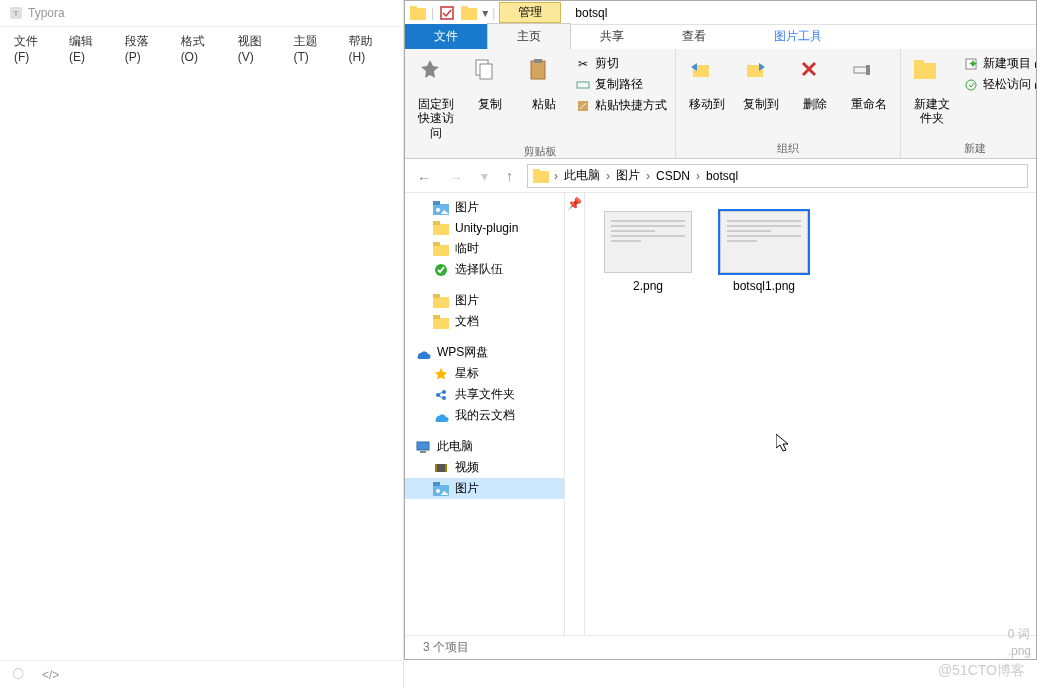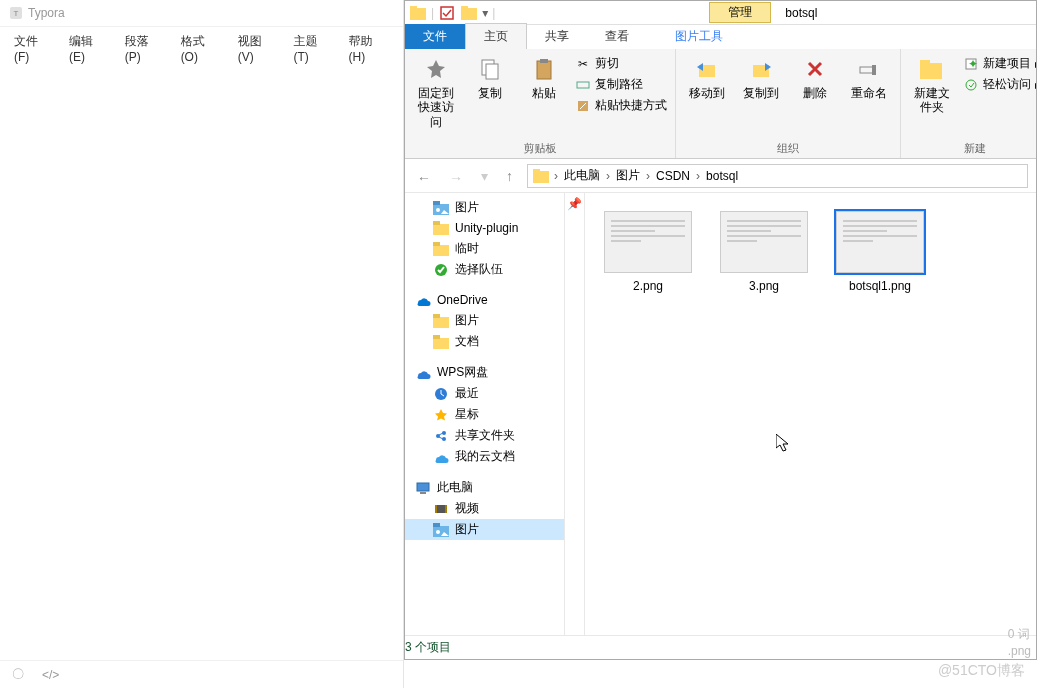--- a/index.html
+++ b/index.html
@@ -7,32 +7,32 @@
 .typora-win{position:absolute;left:0;top:0;width:404px;height:688px;background:#fff;border-right:1px solid #e5e5e5;}
 .typora-title{display:flex;align-items:center;gap:6px;padding:6px 10px;color:#999;border-bottom:1px solid #f0f0f0;}
 .typora-title .t-icon{width:12px;height:12px;background:#e0e0e0;border-radius:2px;font-size:8px;display:flex;align-items:center;justify-content:center;color:#888;}
 .typora-menu{display:flex;gap:4px;padding:4px 8px;color:#333;}
 .typora-menu span{padding:2px 6px;cursor:default;}
 .typora-status{position:absolute;bottom:0;left:0;right:0;height:28px;display:flex;align-items:center;padding:0 12px;gap:18px;color:#999;border-top:1px solid #f0f0f0;}
 .explorer{position:absolute;left:404px;top:0;right:0;height:660px;background:#fff;display:flex;flex-direction:column;border:1px solid #aaa;}
 .qab{height:24px;background:#fff;display:flex;align-items:center;padding:0 4px;gap:4px;border-bottom:1px solid #e0e0e0;}
 .qab-icon{width:18px;height:18px;display:flex;align-items:center;justify-content:center;}
 .qab-title{display:flex;align-items:center;height:100%;}
-.qab-tab{background:#fce89a;border:1px solid #d4b84e;padding:1px 18px;margin-left:210px;}
+.qab-tab{background:#fce89a;border:1px solid #d4b84e;padding:1px 18px;}
 .qab-name{margin-left:14px;}
 .ribbon-tabs{height:24px;display:flex;align-items:flex-end;background:#fff;}
-.rtab{padding:4px 18px;cursor:default;color:#333;}
+.rtab{padding:4px 29px;cursor:default;color:#333;}
 .rtab.file{background:#1979ca;color:#fff;}
 .rtab.active{border:1px solid #ccc;border-bottom:none;background:#f5f5f5;}
 .rtab.tool{color:#3b82f6;margin-left:10px;font-family:Liberation Mono, monospace;}
 .ribbon{height:110px;background:#f5f5f5;border-bottom:1px solid #ccc;display:flex;overflow:hidden;}
 .rgroup{border-right:1px solid #ddd;display:flex;flex-direction:column;align-items:center;padding:3px 6px 2px;}
 .rgroup-body{flex:1;display:flex;align-items:flex-start;gap:4px;}
 .rgroup-title{color:#666;font-size:11px;padding-top:2px;}
-.rbtn-big{display:flex;flex-direction:column;align-items:center;gap:2px;padding:2px 4px;width:50px;text-align:center;line-height:1.2;cursor:default;}
+.rbtn-big{display:flex;flex-direction:column;gap:13px;padding:2px 4px;width:50px;text-align:center;line-height:1.2;cursor:default;}
 .rbtn-big .ico{width:30px;height:30px;display:flex;align-items:center;justify-content:center;}
 .rbtn-col{display:flex;flex-direction:column;gap:2px;padding:2px 0;}
 .rbtn-small{display:flex;align-items:center;gap:4px;padding:1px 2px;white-space:nowrap;cursor:default;}
 .rbtn-small .ico{width:16px;height:16px;display:flex;align-items:center;justify-content:center;}
 .navbar{height:34px;display:flex;align-items:center;padding:0 8px;gap:10px;border-bottom:1px solid #e8e8e8;}
 .nav-arrow{color:#888;font-size:14px;padding:2px 4px;cursor:default;}
 .nav-arrow.disabled{color:#ccc;}
 .addr{flex:1;display:flex;align-items:center;border:1px solid #ccc;height:24px;padding:0 4px;gap:4px;}
 .addr .sep{color:#666;}
 .addr .seg{padding:0 2px;cursor:default;}
@@ -45,21 +45,21 @@
 .lvl1{padding-left:28px;}
 .tree-spacer{height:10px;}
 .pin-col{width:20px;border-right:1px solid #e8e8e8;display:flex;justify-content:center;padding-top:4px;color:#888;}
 .files{flex:1;padding:18px 10px;display:flex;align-items:flex-start;gap:10px;}
 .file-item{width:106px;display:flex;flex-direction:column;align-items:center;gap:6px;cursor:default;}
 .file-item.selected .thumb{outline:2px solid #1a73e8;}
 .thumb{width:88px;height:62px;background:#f0f0f0;border:1px solid #ccc;position:relative;overflow:hidden;}
 .thumb-lines{position:absolute;top:8px;left:6px;right:6px;}
 .thumb-lines div{height:2px;background:#ccc;margin-bottom:3px;}
 .file-name{text-align:left;}
-.status-bar{height:24px;border-top:1px solid #e8e8e8;display:flex;align-items:center;padding:0 0;color:#14532d;}
+.status-bar{height:24px;border-top:1px solid #e8e8e8;display:flex;align-items:center;padding:0 18px;color:#737373;}
 .watermark{position:absolute;bottom:8px;right:12px;color:#ccc;font-size:14px;}
 .side-info{position:absolute;right:6px;bottom:28px;color:#bbb;font-size:11px;line-height:1.4;}
 svg{display:block;}
 .cursor{position:absolute;left:776px;top:434px;pointer-events:none;}
 </style>
 </head>
 <body>
 
 <div class="typora-win">
   <div class="typora-title">
@@ -312,28 +312,20 @@
         <div class="tree-item lvl1">
           <span class="ico">
             <svg width="14" height="14">
               <circle cx="7" cy="7" r="6" fill="#3a3"></circle>
               <path d="M4 7l2 2 4-5" stroke="#fff" fill="none" stroke-width="2"></path>
             </svg>
           </span>
           <span>选择队伍</span>
         </div>
         <div class="tree-spacer"></div>
-        <div class="tree-item lvl0">
-          <span class="ico">
-            <svg width="16" height="12">
-              <path d="M3 9a3 3 0 013-3 4 4 0 017 1 2.5 2.5 0 010 5H4a2 2 0 01-1-3z" fill="#0078d4"></path>
-            </svg>
-          </span>
-          <span>OneDrive</span>
-        </div>
         <div class="tree-item lvl1">
           <span class="ico">
             <svg width="16" height="14">
               <rect width="16" height="11" y="3" fill="#ffd868"></rect>
               <rect width="7" height="4" fill="#e8c24e"></rect>
             </svg>
           </span>
           <span>图片</span>
         </div>
         <div class="tree-item lvl1">
@@ -346,29 +338,20 @@
           <span>文档</span>
         </div>
         <div class="tree-spacer"></div>
         <div class="tree-item lvl0">
           <span class="ico">
             <svg width="16" height="12">
               <path d="M3 9a3 3 0 013-3 4 4 0 017 1 2.5 2.5 0 010 5H4a2 2 0 01-1-3z" fill="#2e7cd6"></path>
             </svg>
           </span>
           <span>WPS网盘</span>
-        </div>
-        <div class="tree-item lvl1">
-          <span class="ico">
-            <svg width="14" height="14">
-              <circle cx="7" cy="7" r="6" fill="#2e7cd6"></circle>
-              <path d="M7 3v4l3 2" stroke="#fff" fill="none"></path>
-            </svg>
-          </span>
-          <span>最近</span>
         </div>
         <div class="tree-item lvl1">
           <span class="ico">
             <svg width="14" height="14">
               <path d="M7 1l2 4 4 .5-3 3 1 4-4-2-4 2 1-4-3-3 4-.5z" fill="#ffb400"></path>
             </svg>
           </span>
           <span>星标</span>
         </div>
         <div class="tree-item lvl1">
@@ -431,32 +414,20 @@
             <div class="thumb-lines">
               <div></div>
               <div></div>
               <div style="width:60%"></div>
               <div></div>
               <div style="width:40%"></div>
             </div>
           </div>
           <div class="file-name">2.png</div>
         </div>
-        <div class="file-item">
-          <div class="thumb">
-            <div class="thumb-lines">
-              <div></div>
-              <div></div>
-              <div style="width:60%"></div>
-              <div></div>
-              <div style="width:40%"></div>
-            </div>
-          </div>
-          <div class="file-name">3.png</div>
-        </div>
         <div class="file-item selected">
           <div class="thumb">
             <div class="thumb-lines">
               <div></div>
               <div></div>
               <div style="width:60%"></div>
               <div></div>
               <div style="width:40%"></div>
             </div>
           </div>

